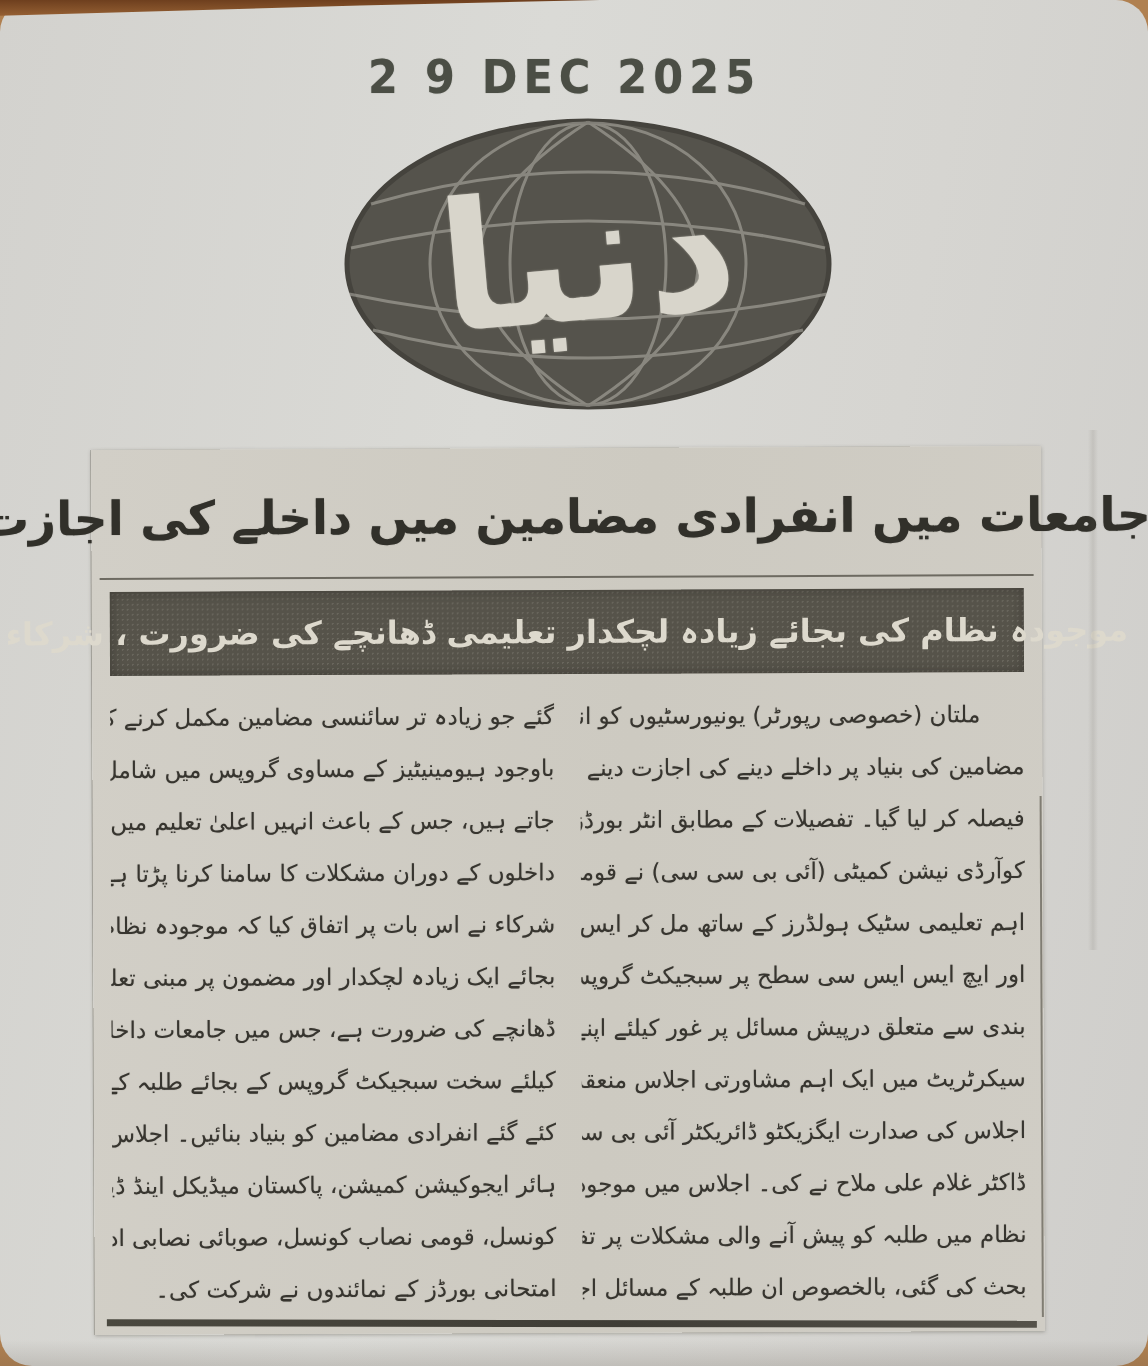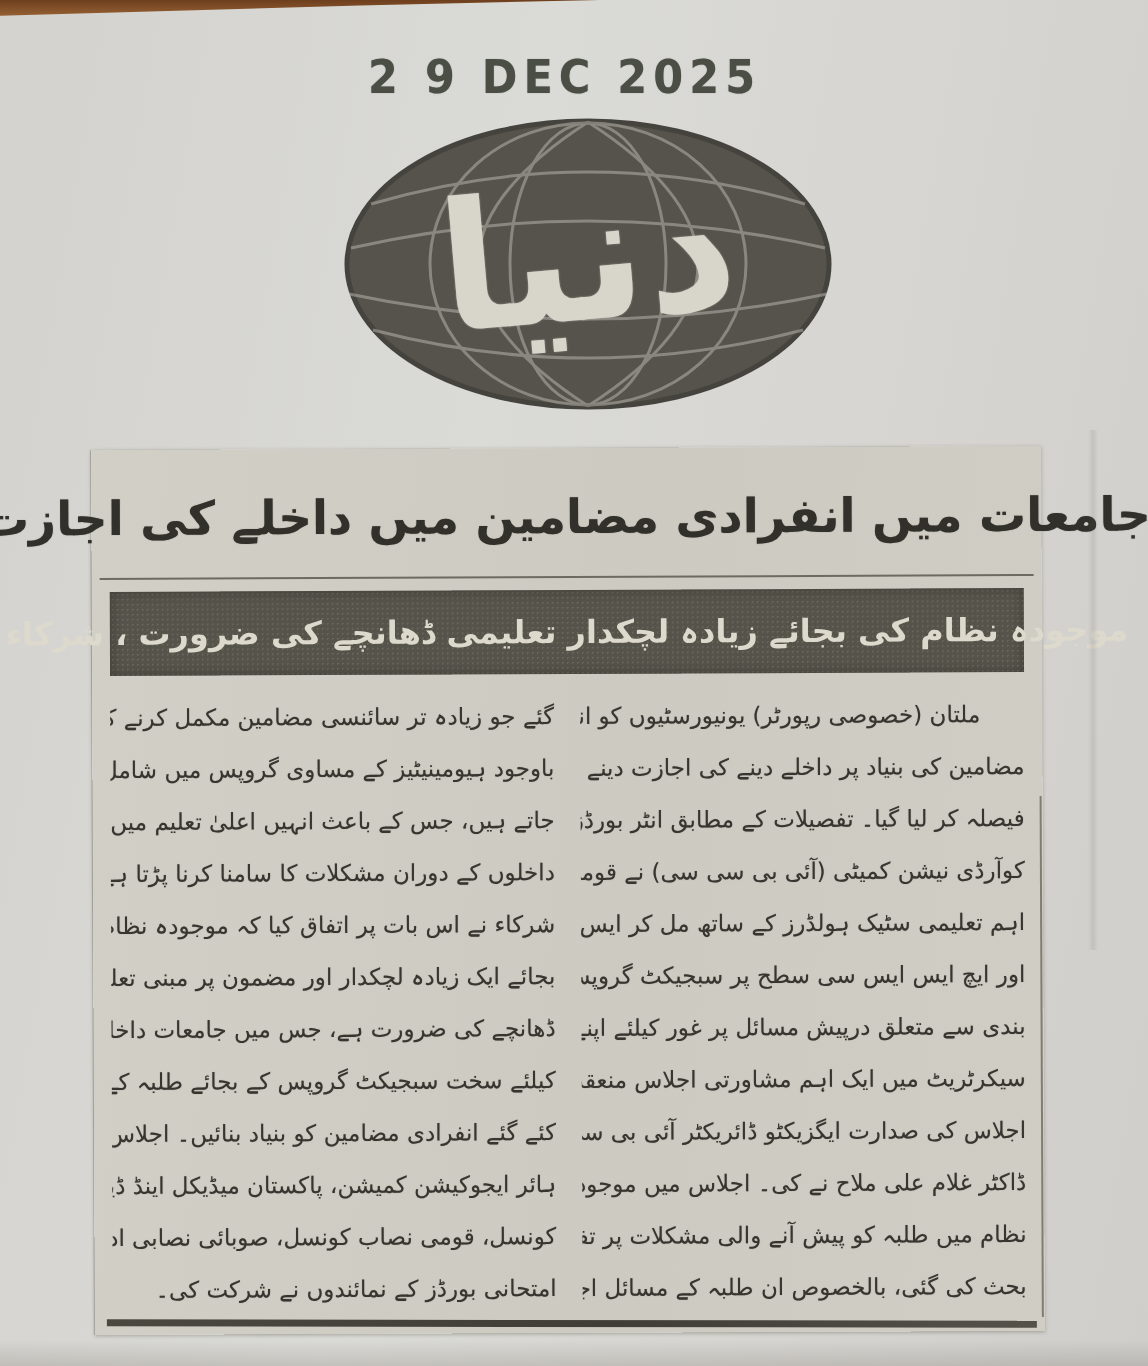--- a/index.html
+++ b/index.html
@@ -4,20 +4,21 @@
 <style>
   html,body{margin:0;padding:0;}
   body{
     width:1148px;height:1366px;overflow:hidden;
     font-family:"DejaVu Sans",sans-serif;
     background:#b08050;
   }
   .stage{
     position:relative;width:1148px;height:1366px;
     background:linear-gradient(100deg,#d3d2ce 0%,#dadad6 40%,#d6d5d1 70%,#cfcecb 100%);
+    border-radius:32px;
   }
   
   .table-strip{
     position:absolute;top:0;left:0;width:600px;height:18px;
     background:linear-gradient(180deg,#6e3f1e,#9a6436);
     clip-path:polygon(0 0,100% 0,60% 30%,0 88%);
   }
   
   .stage::after{
     content:"";position:absolute;left:0;right:0;bottom:0;height:26px;

